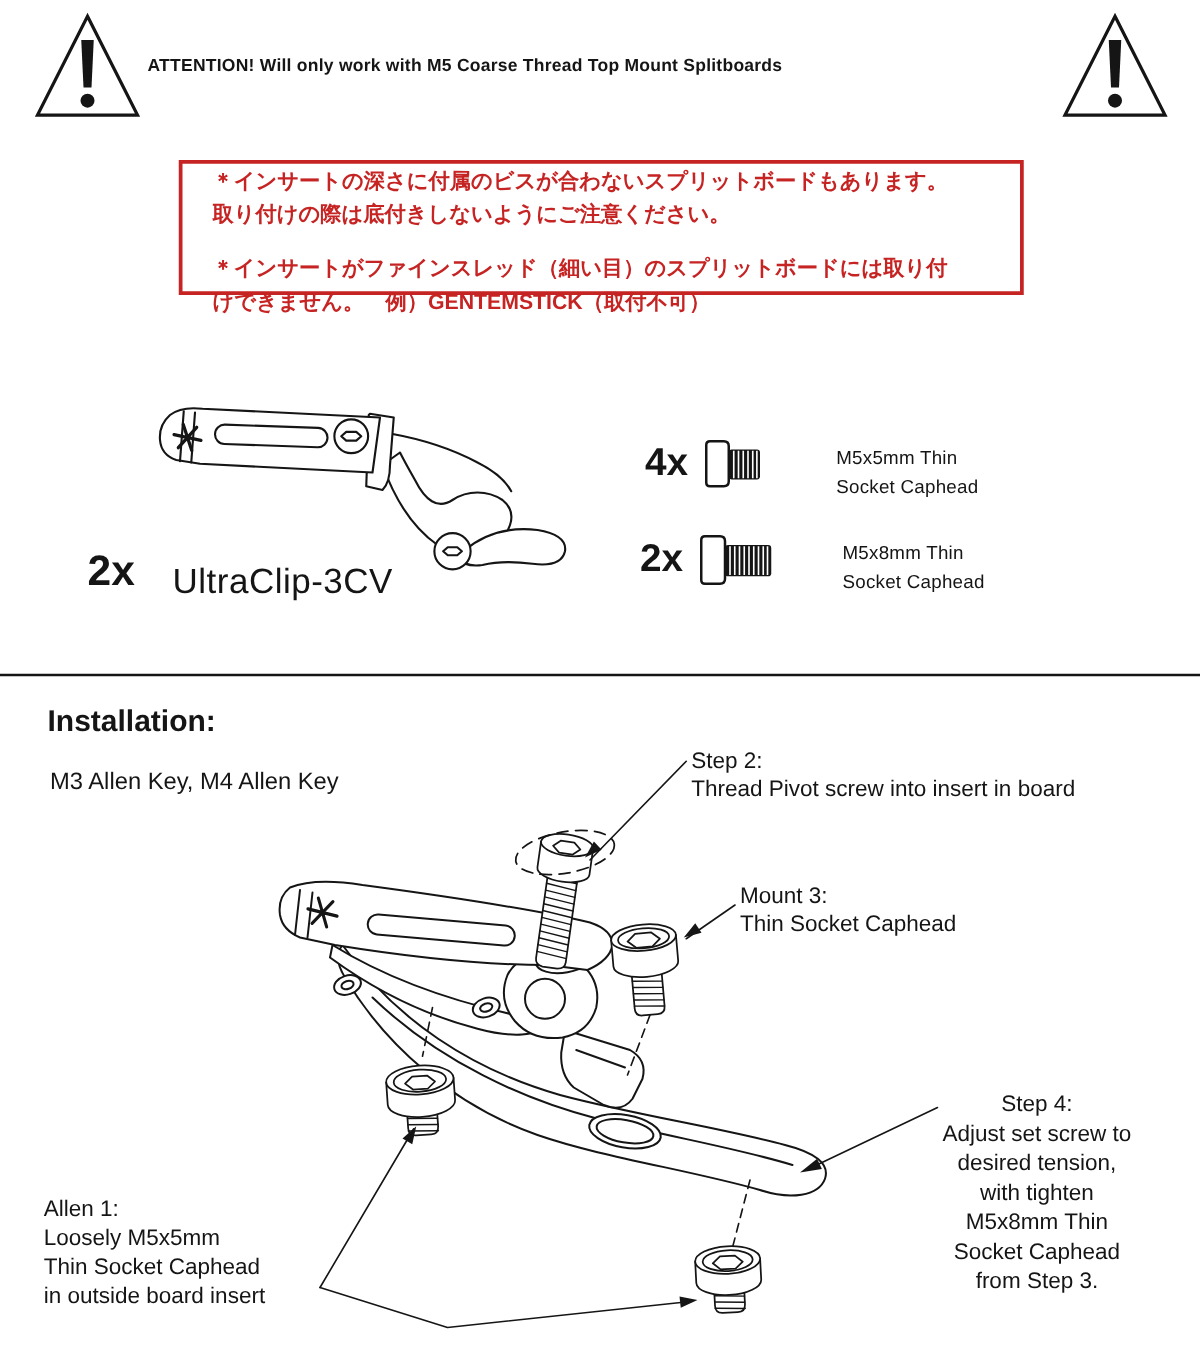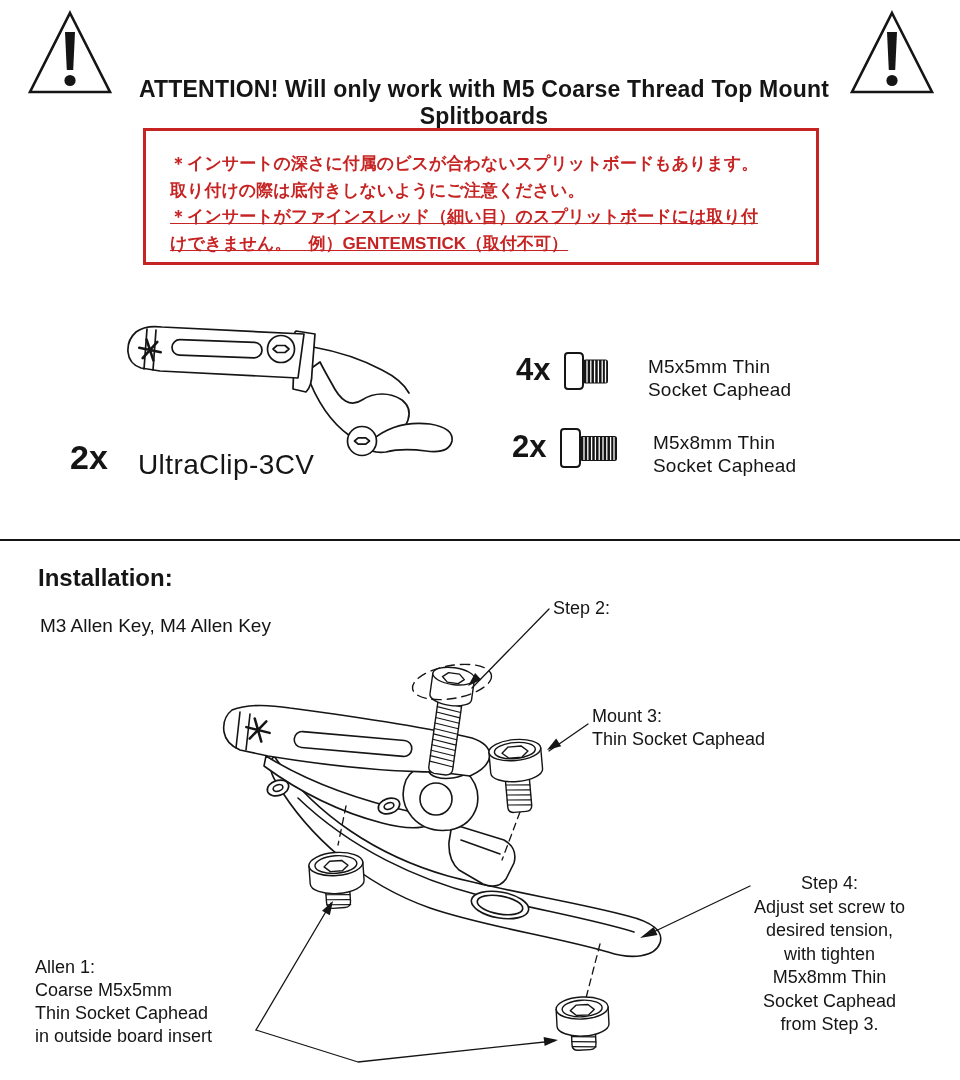--- a/index.html
+++ b/index.html
@@ -1,39 +1,39 @@
 <!DOCTYPE html>
 <html><head>
 <meta charset="utf-8">
 <style>
   html,body{margin:0;padding:0;background:#fff;}
   .page{position:relative;width:960px;height:1080px;background:#fff;overflow:hidden;
         font-family:"Liberation Sans", sans-serif;color:#151515;}
   .abs{position:absolute;}
   
-  .attention-text{left:118px;top:44px;width:732px;text-align:center;
-        font-size:23px;font-weight:bold;letter-spacing:0.2px;margin-top:32px;}
+  .attention-text{left:118px;top:44px;width:732px;text-align:left;
+        font-size:14px;font-weight:bold;letter-spacing:0.2px;}
   .tri{width:88px;height:90px;}
   .tri-left{left:26px;top:8px;}
   .tri-right{left:848px;top:8px;}
   
-  .warning-box{left:143px;top:128px;width:676px;height:137px;border:3px solid #c62323;
-        box-sizing:border-box;padding:20px 24px;color:#c62323;font-weight:bold;
+  .warning-box{left:143px;top:128px;width:676px;height:108px;border:3px solid #c62323;
+        box-sizing:border-box;padding:1px 24px;color:#c62323;font-weight:bold;
         font-size:17px;line-height:26.5px;}
   .warning-box p{margin:0;}
-  .warning-box p + p{text-decoration:underline;}
+  .warning-box p + p{margin-top:17px;}
   
   .clip-drawing{left:95px;top:298px;width:380px;height:185px;}
   .clip-qty{left:70px;top:438px;font-size:34px;font-weight:bold;}
   .clip-name{left:138px;top:449px;font-size:28px;letter-spacing:0.4px;}
   .qty1{left:516px;top:352px;font-size:31px;font-weight:bold;}
   .qty2{left:512px;top:429px;font-size:31px;font-weight:bold;}
   .screw-icon-1{left:564px;top:350px;width:48px;height:44px;}
   .screw-icon-2{left:560px;top:426px;width:60px;height:46px;}
-  .part-label{font-size:19px;line-height:23px;letter-spacing:0.2px;}
+  .part-label{font-size:15px;line-height:23px;letter-spacing:0.2px;margin-left:21px;}
   .label1{left:648px;top:355px;}
   .label2{left:653px;top:431px;}
   
   .divider{left:0;top:539px;width:960px;border-top:2.5px solid #151515;}
   
   .inst-heading{left:38px;top:564px;font-size:24px;font-weight:bold;}
   .tools{left:40px;top:614px;font-size:19px;line-height:23px;}
   .step{font-size:18px;line-height:23px;}
   .step2{left:553px;top:597px;}
   .step3{left:592px;top:705px;}
@@ -128,37 +128,38 @@
 
   <div class="abs divider"></div>
 
   <div class="abs inst-heading">Installation:</div>
   <div class="abs tools">
     <div>M3 Allen Key, M4 Allen Key</div>
   </div>
 
   <div class="abs step step2">
     <div>Step 2:</div>
+    <div>Thread Pivot screw into insert in board</div>
   </div>
   <div class="abs step step3">
     <div>Mount 3:</div>
     <div>Thin Socket Caphead</div>
   </div>
   <div class="abs step step4">
     <div>Step 4:</div>
     <div>Adjust set screw to</div>
     <div>desired tension,</div>
     <div>with tighten</div>
     <div>M5x8mm Thin</div>
     <div>Socket Caphead</div>
     <div>from Step 3.</div>
   </div>
   <div class="abs step step1">
     <div>Allen 1:</div>
-    <div>Coarse M5x5mm</div>
+    <div>Loosely M5x5mm</div>
     <div>Thin Socket Caphead</div>
     <div>in outside board insert</div>
   </div>
 
   <svg class="abs diagram" viewBox="0 558 960 522" fill="none" stroke="#151515" stroke-width="1.6" stroke-linejoin="round" stroke-linecap="round">
 
     <g>
       <path fill="#fff" d="M274 756 C316 816 378 856 448 876 C508 892 576 902 628 916 C652 922 664 931 660 943 C655 957 632 960 608 952 C552 936 482 926 430 908 C362 884 308 836 276 782 Q266 766 274 756 Z"></path>
       <path d="M298 798 C352 850 420 880 478 895 C538 910 592 919 634 932"></path>
       <ellipse cx="500" cy="905" rx="29" ry="13" fill="#fff" transform="rotate(10 500 905)"></ellipse>

